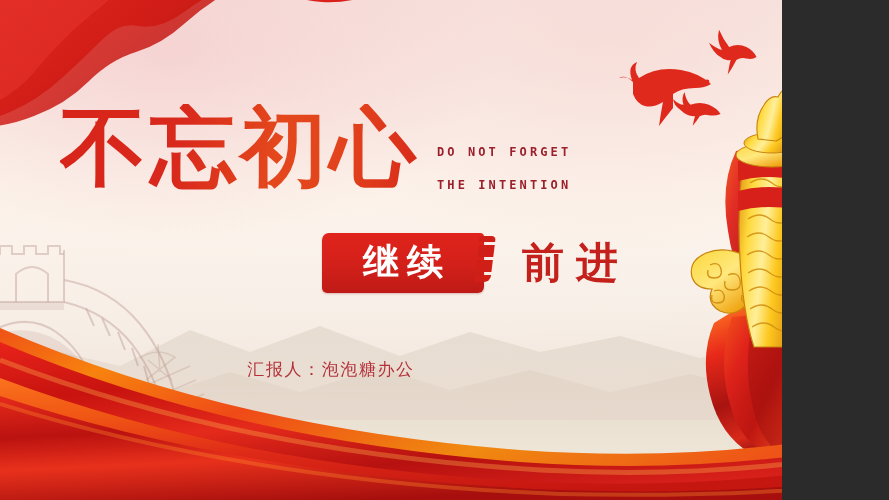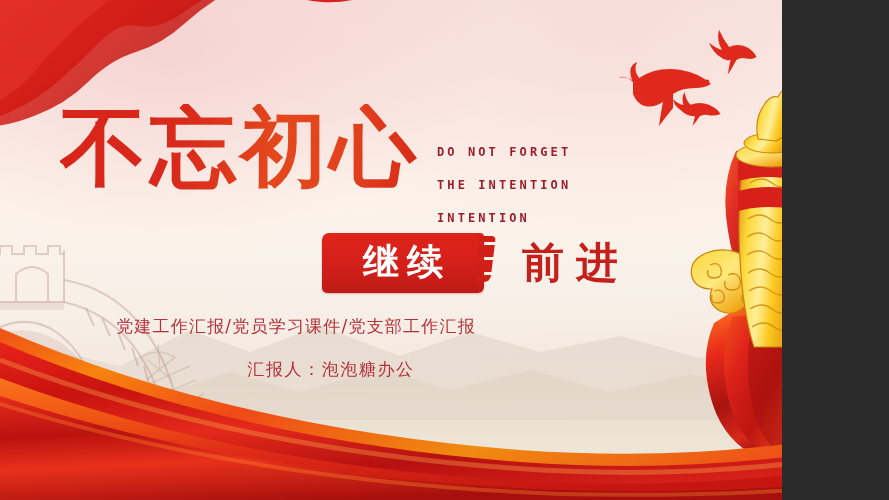--- a/index.html
+++ b/index.html
@@ -303,24 +303,22 @@
       <path d="M0,60 Q240,152 540,170 Q730,180 889,148" fill="none" stroke="#ffb04a" stroke-width="5"></path>
       <path d="M0,104 Q250,182 560,194 Q740,198 889,182" fill="none" stroke="#ff8a2a" stroke-width="4"></path>
     </g>
   </svg>
 
   <div class="main-title">不忘初心</div>
 
   <div class="en-title">
     <div>DO NOT FORGET</div>
     <div>THE INTENTION</div>
-    <div>INTENTION</div>
   </div>
 
   <div class="banner-row">
     <div class="brush">继续</div>
     <div class="forward">前进</div>
   </div>
 
-  <div class="sub-line l1">党建工作汇报/党员学习课件/党支部工作汇报</div>
   <div class="sub-line l2">汇报人：泡泡糖办公</div>
 
 </div>
 
 </body></html>

